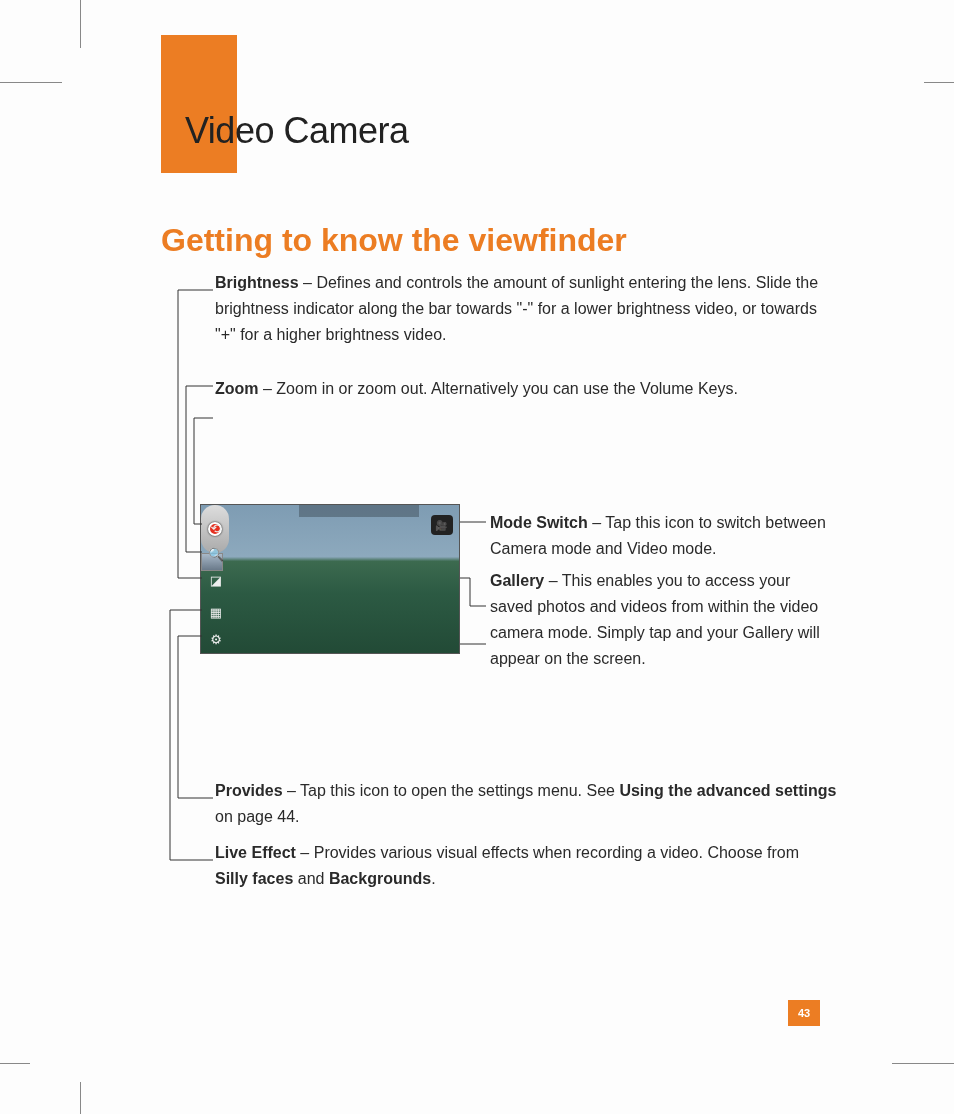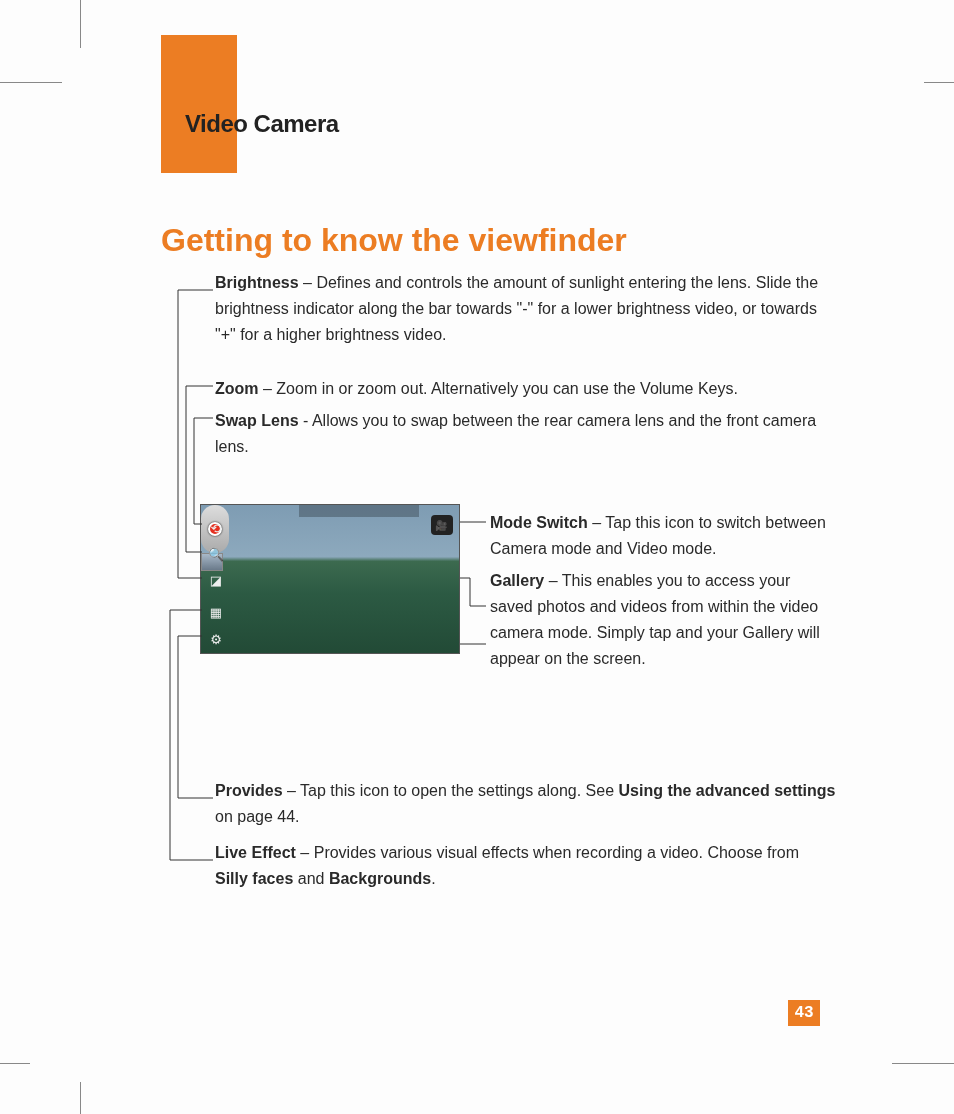--- a/index.html
+++ b/index.html
@@ -18,21 +18,21 @@
   .crop.br-h { bottom:50px; right:0; width:62px; height:1px; }
   .crop.v-top { top:0; left:80px; width:1px; height:48px; }
   .crop.v-bot { bottom:0; left:80px; width:1px; height:32px; }
 
   .orange-block {
     position:absolute; top:35px; left:161px;
     width:76px; height:138px; background:#ec7d23;
   }
   .page-title {
     position:absolute; top:110px; left:185px;
-    font-size:24px; font-weight:700; letter-spacing:-0.5px;
+    font-size:36px; font-weight:400; letter-spacing:-0.5px;
     font-family: "Arial Narrow", Arial, sans-serif;
     font-stretch: condensed;
     color:#222;
   }
   .section-title {
     position:absolute; top:222px; left:161px;
     font-size:32px; font-weight:700; color:#ec7d23;
     font-family: "Arial Narrow", Arial, sans-serif;
     font-stretch: condensed;
   }
@@ -72,23 +72,23 @@
      border:2px solid #fff; border-radius:50%; box-shadow:0 0 2px #000; }
   .vf .gal    { bottom:6px; right:6px; width:22px; height:18px;
      background:linear-gradient(#a8b8c8,#6a7a8a); border:1px solid #888; }
 
   
   svg.lines { position:absolute; top:0; left:0; pointer-events:none; }
 
   .page-num {
     position:absolute; bottom:88px; right:134px;
     width:32px; height:26px; background:#ec7d23;
-    color:#fff; font-weight:700; font-size:16px;
+    color:#fff; font-weight:700; font-size:11px;
     display:flex; align-items:center; justify-content:center;
-    font-family: Liberation Mono, monospace;
+    font-family: Liberation Sans, sans-serif;
   }
 </style>
 </head>
 <body>
 
 <div class="crop tl-h"></div>
 <div class="crop tr-h"></div>
 <div class="crop bl-h"></div>
 <div class="crop br-h"></div>
 <div class="crop v-top"></div>
@@ -101,25 +101,20 @@
 <div class="content">
   <div class="item">
     <div class="lede">
       <span class="term">Brightness</span><span class="dash"> – </span><span class="desc">Defines and controls the amount of sunlight entering the lens. Slide the brightness indicator along the bar towards "-" for a lower brightness video, or towards "+" for a higher brightness video.</span>
     </div>
   </div>
   <div style="height:22px"></div>
   <div class="item">
     <div class="lede">
       <span class="term">Zoom</span><span class="dash"> – </span><span class="desc">Zoom in or zoom out. Alternatively you can use the Volume Keys.</span>
-    </div>
-  </div>
-  <div class="item">
-    <div class="lede">
-      <span class="term">Swap Lens</span><span class="dash"> - </span><span class="desc">Allows you to swap between the rear camera lens and the front camera lens.</span>
     </div>
   </div>
 </div>
 
 <div class="vf">
   <div class="status"></div>
   <div class="icon swap">⟲</div>
   <div class="icon zoomic">🔍</div>
   <div class="icon bright">◪</div>
   <div class="icon effect">▦</div>
@@ -140,21 +135,21 @@
   <div class="item" style="margin-top:4px">
     <div class="lede">
       <span class="term">Gallery</span><span class="dash"> – </span><span class="desc">This enables you to access your saved photos and videos from within the video camera mode. Simply tap and your Gallery will appear on the screen.</span>
     </div>
   </div>
 </div>
 
 <div class="bottom-items">
   <div class="item">
     <div class="lede">
-      <span class="term">Provides</span><span class="dash"> – </span><span>Tap this icon to open the settings along. See </span><span class="term">Using the advanced settings</span><span> on page 44.</span>
+      <span class="term">Provides</span><span class="dash"> – </span><span>Tap this icon to open the settings menu. See </span><span class="term">Using the advanced settings</span><span> on page 44.</span>
     </div>
   </div>
   <div class="item" style="margin-top:10px">
     <div class="lede">
       <span class="term">Live Effect</span><span class="dash"> – </span><span>Provides various visual effects when recording a video. Choose from </span><span class="term">Silly faces</span><span> and </span><span class="term">Backgrounds</span><span>.</span>
     </div>
   </div>
 </div>
 
 <svg class="lines" width="954" height="1114">

